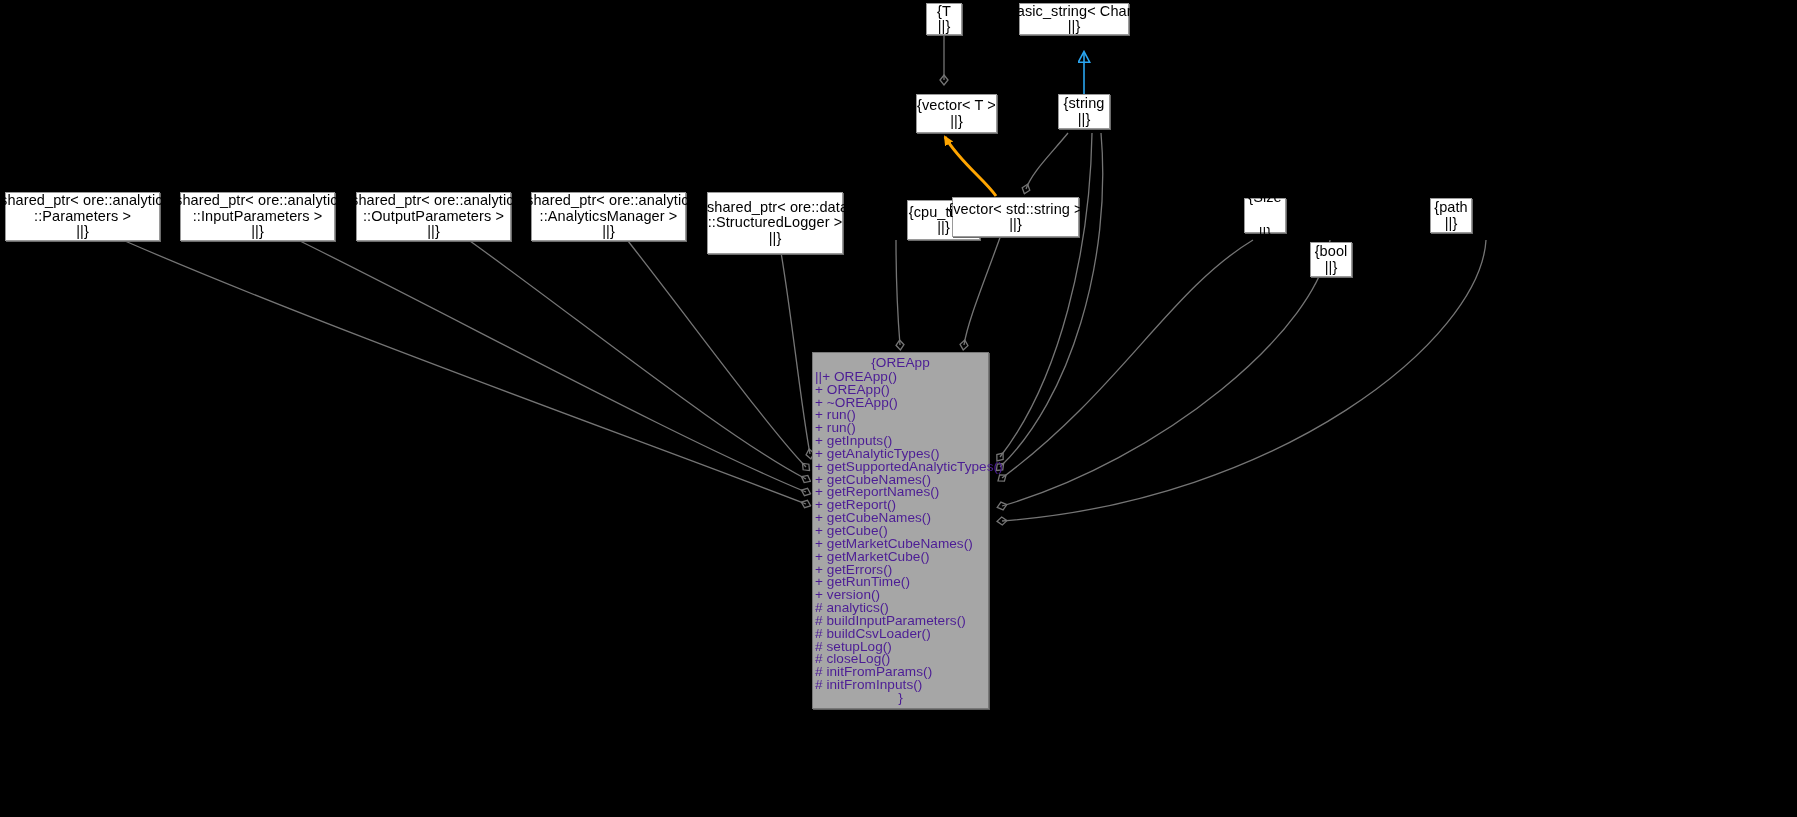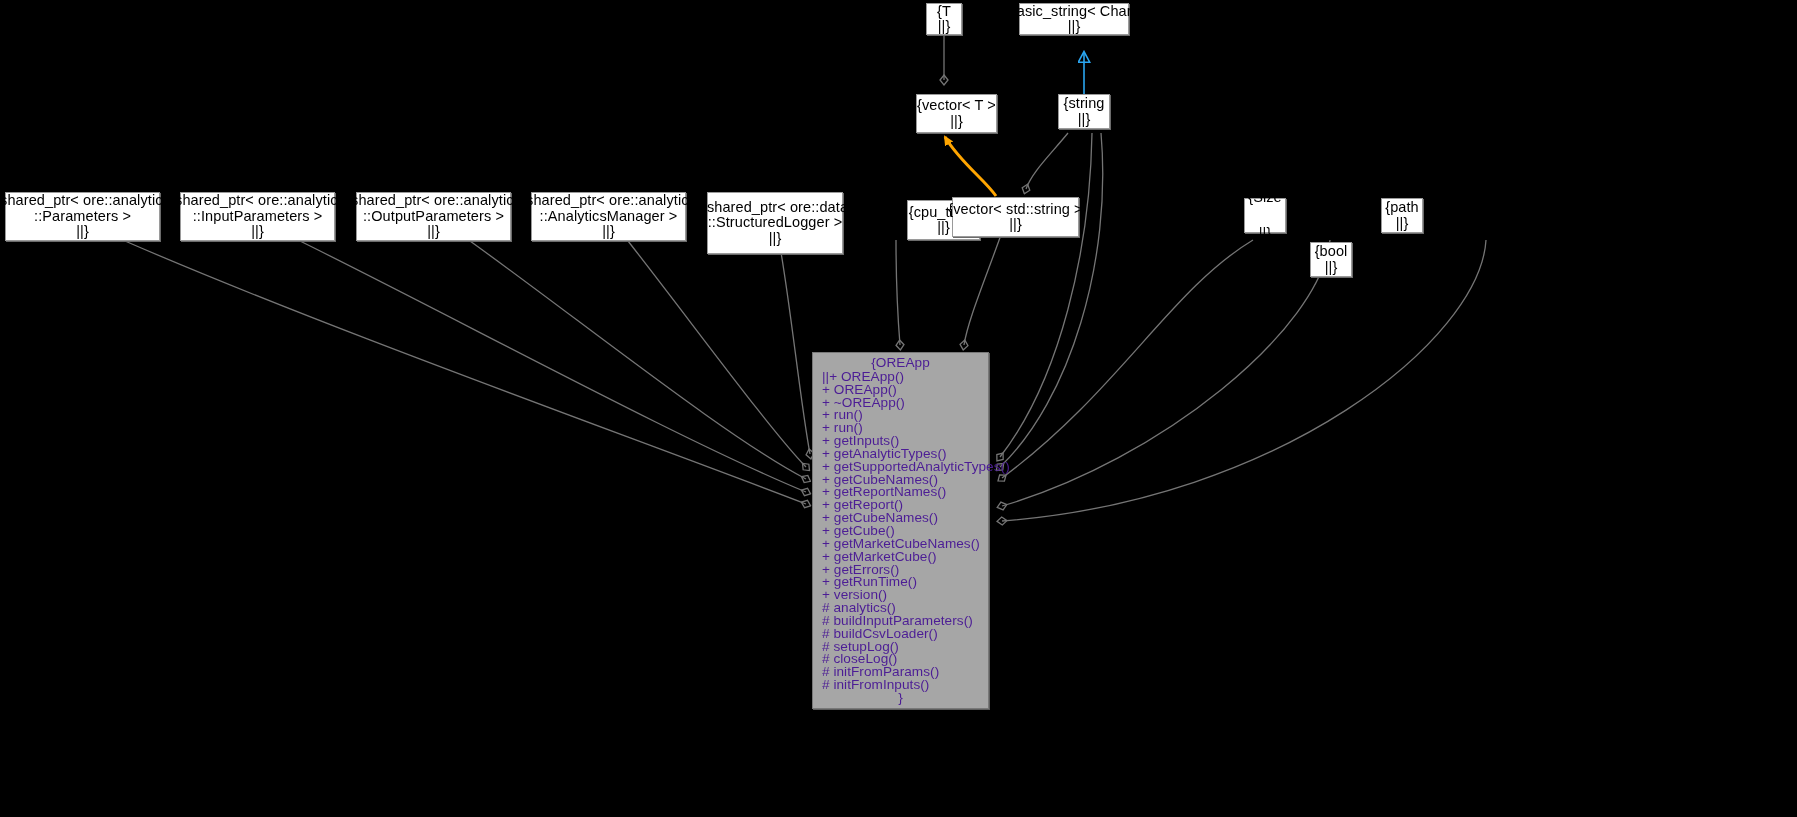--- a/index.html
+++ b/index.html
@@ -16,21 +16,21 @@
         white-space:pre;letter-spacing:0.1px;}
   .node .ln{display:block;}
 
   .classbox{position:absolute;box-sizing:border-box;background:#a6a6a6;
         border:1px solid #787878;box-shadow:1px 1px 0 0 #5d5d5d;
         color:#4c1d95;font-size:13.6px;line-height:12.85px;
         display:flex;flex-direction:column;padding:2px 0 0 0;
         white-space:pre;letter-spacing:0.05px;}
   .classbox .title{text-align:center;width:100%;padding:2px 0 1px 0;}
   .classbox .members{display:flex;flex-direction:column;width:100%;
-        padding-left:9px;box-sizing:border-box;}
+        padding-left:2px;box-sizing:border-box;}
   .classbox .members .m{display:block;text-align:left;}
   .classbox .tail{text-align:center;width:100%;}
 </style>
 </head>
 <body>
 
 <div id="stage">
 
   <svg id="edges" viewBox="0 0 1797 817" xmlns="http://www.w3.org/2000/svg">
     <defs>
@@ -171,21 +171,21 @@
   <div class="node" style="left:1244px;top:198px;width:42px;height:35px;gap:20px;">
     <span class="ln">{Size</span>
     <span class="ln">||}</span>
   </div>
 
   <div class="node" style="left:1310px;top:198px;width:42px;height:35px;margin-top:44px;">
     <span class="ln">{bool</span>
     <span class="ln">||}</span>
   </div>
 
-  <div class="node" style="left:1381px;top:198px;width:42px;height:35px;">
+  <div class="node" style="left:1430px;top:198px;width:42px;height:35px;">
     <span class="ln">{path</span>
     <span class="ln">||}</span>
   </div>
 
   <div class="classbox" style="left:812px;top:352px;width:177px;height:357px;">
     <div class="title">{OREApp</div>
     <div class="members">
       <span class="m">||+ OREApp()</span>
       <span class="m">+ OREApp()</span>
       <span class="m">+ ~OREApp()</span>

